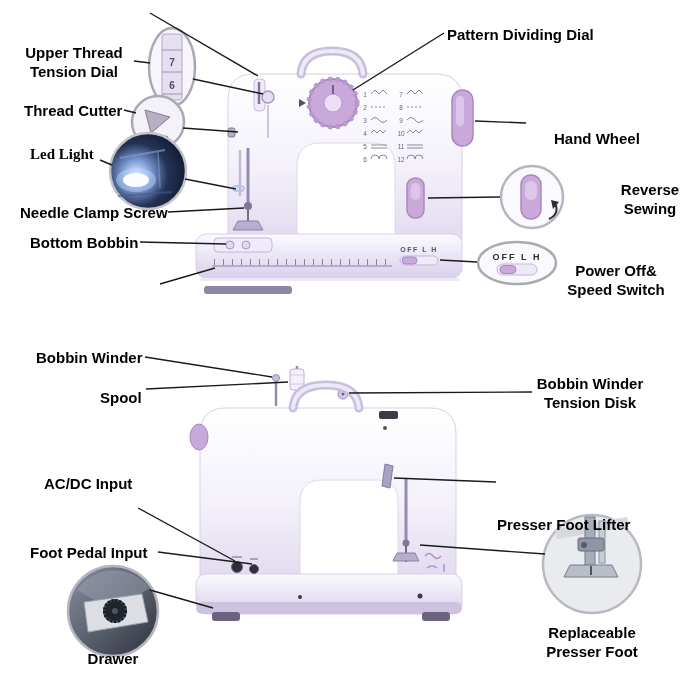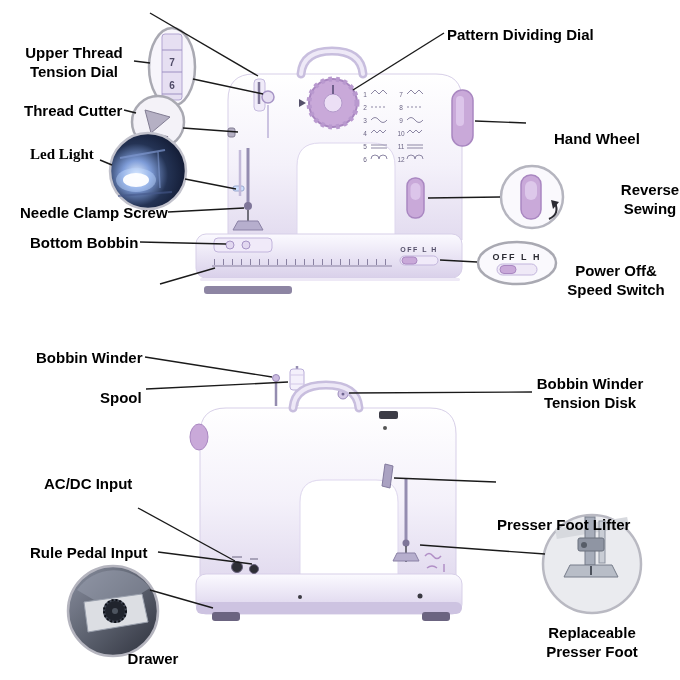--- a/index.html
+++ b/index.html
@@ -255,21 +255,21 @@
 <div class="label" style="left:447px; top:25px;">Pattern Dividing Dial</div>
 <div class="label" style="left:530px; top:129px;margin-left:24px;">Hand Wheel</div>
 <div class="label center" style="left:594px; top:180px; width:72px;margin-left:20px;">Reverse
 Sewing</div>
 <div class="label center" style="left:558px; top:261px; width:116px;">Power Off&amp;
 Speed Switch</div>
 
 <div class="label" style="left:36px; top:348px;">Bobbin Winder</div>
 <div class="label" style="left:100px; top:388px;">Spool</div>
 <div class="label" style="left:44px; top:474px;">AC/DC Input</div>
-<div class="label" style="left:30px; top:543px;">Rule Pedal Input</div>
-<div class="label center" style="left:83px; top:649px; width:60px;margin-left:40px;">Drawer</div>
+<div class="label" style="left:30px; top:543px;">Foot Pedal Input</div>
+<div class="label center" style="left:83px; top:649px; width:60px;">Drawer</div>
 <div class="label center" style="left:508px; top:374px; width:164px;">Bobbin Winder
 Tension Disk</div>
 <div class="label" style="left:497px; top:473px;margin-top:42px;">Presser Foot Lifter</div>
 <div class="label center" style="left:528px; top:623px; width:128px;">Replaceable
 Presser Foot</div>
 
 </div>
 
 </body></html>

